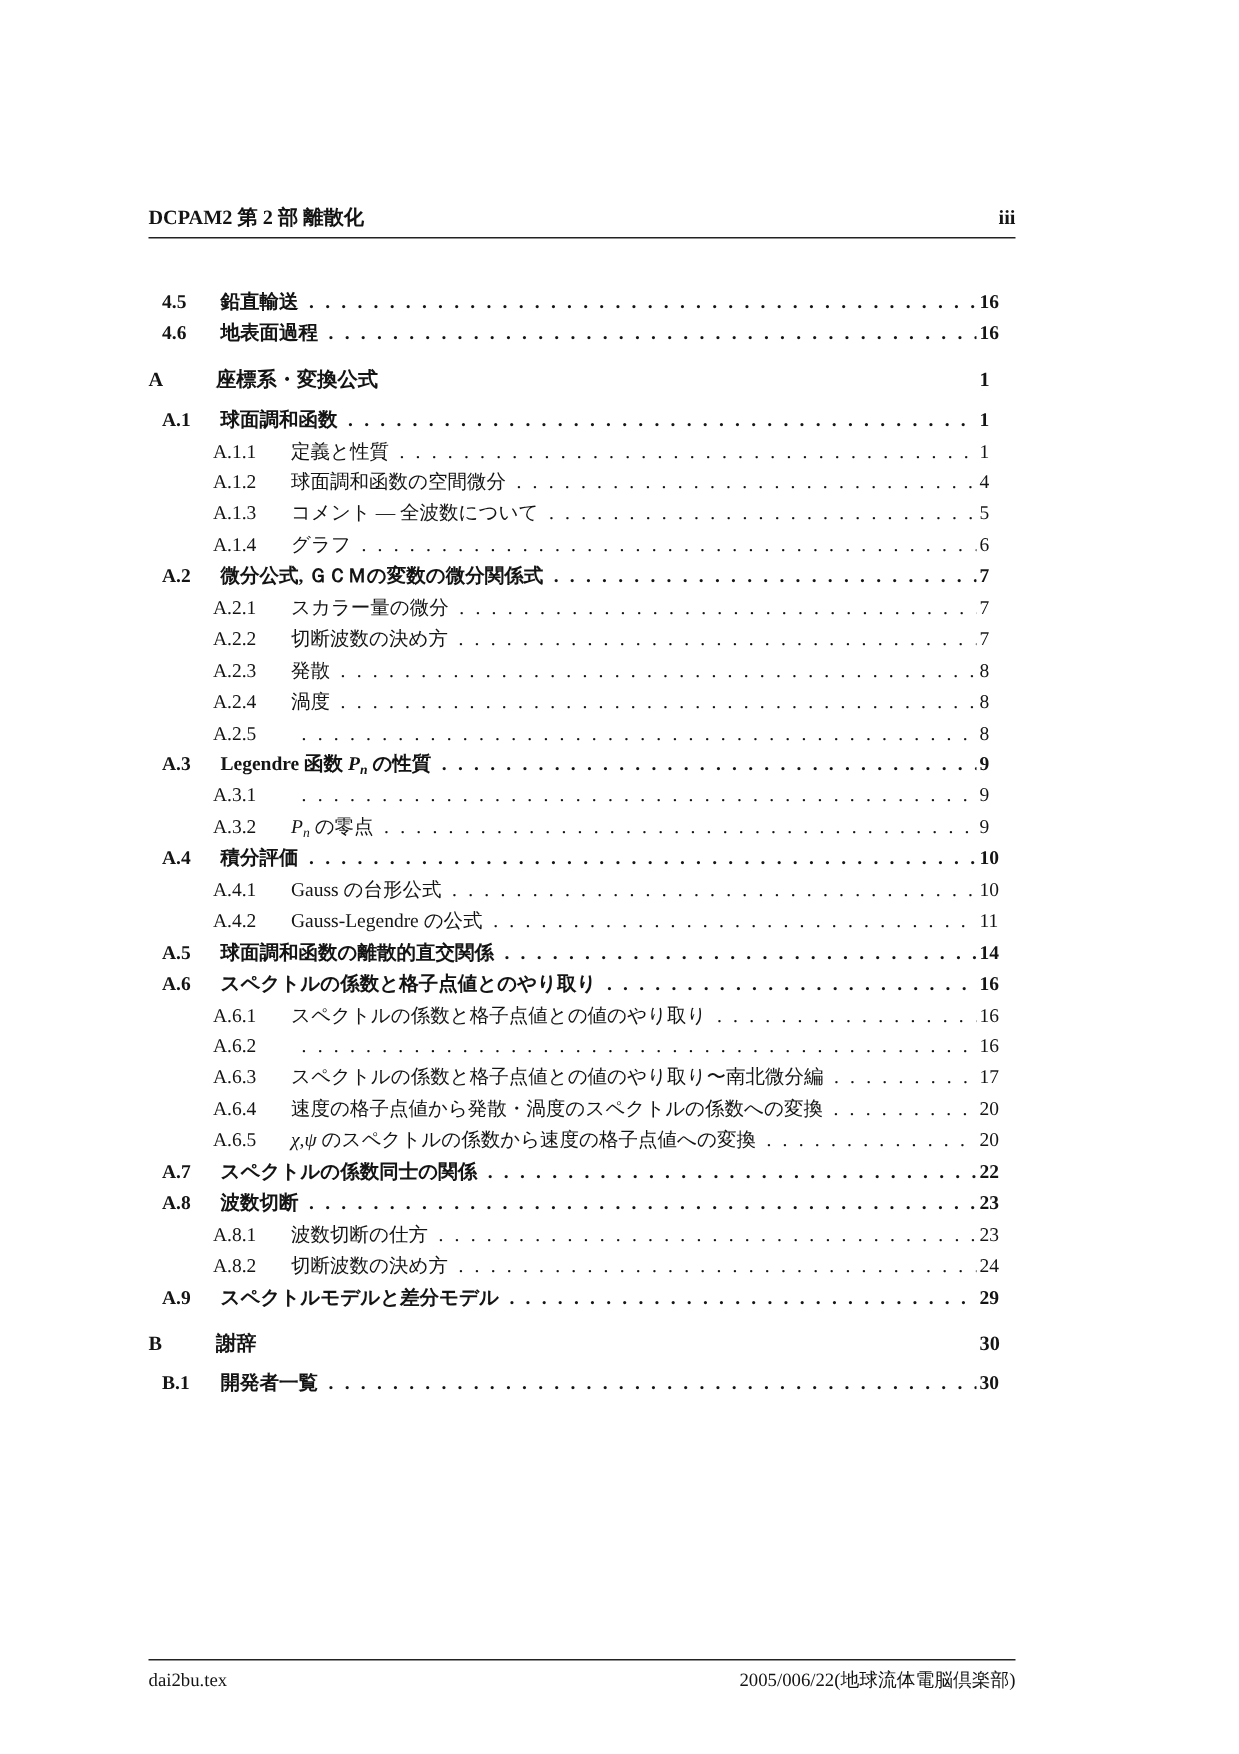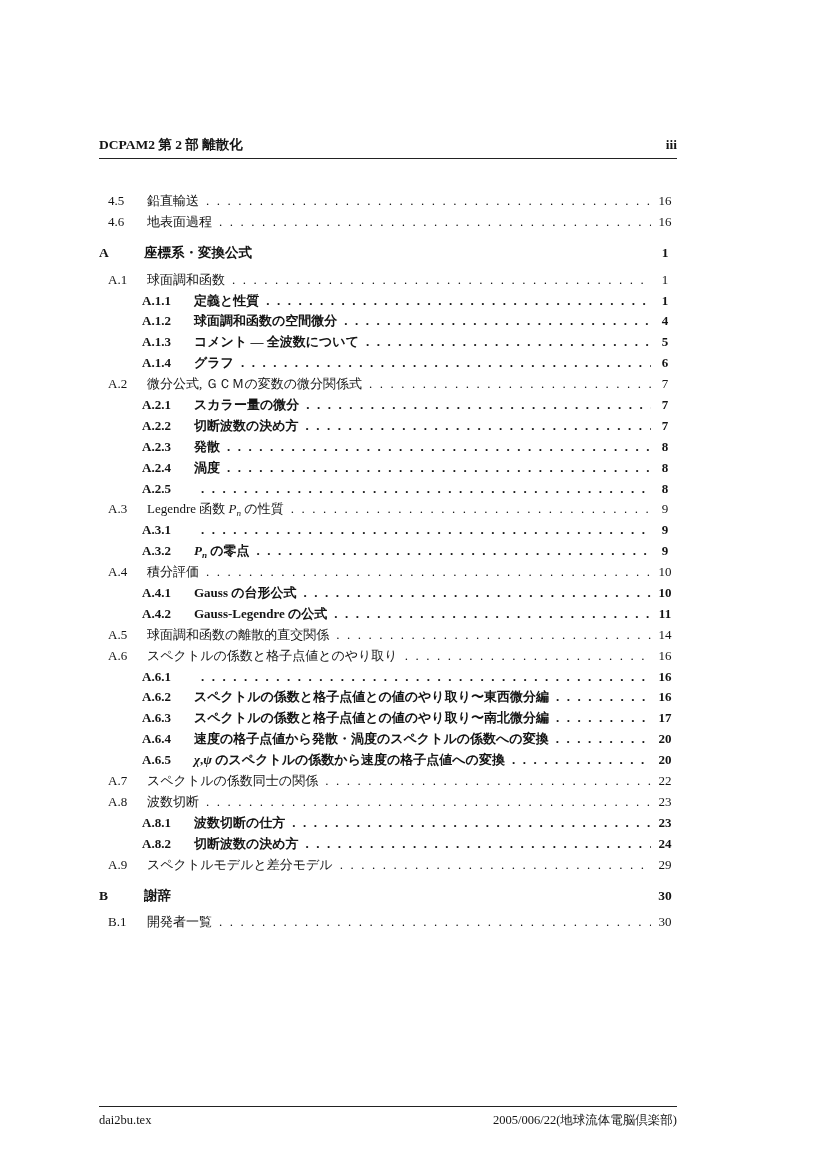--- a/index.html
+++ b/index.html
@@ -34,44 +34,44 @@
     top: 143px;
     font-size: 13px;
   }
   .toc-row {
     display: flex;
     align-items: baseline;
     height: 20.9px;
     line-height: 20.9px;
     white-space: nowrap;
   }
-  .toc-row.section { padding-left: 9px; }
+  .toc-row.section { padding-left: 9px; font-weight: bold; }
   .toc-row.section .num { width: 39px; }
-  .toc-row.subsection { padding-left: 43px; font-weight: bold; }
+  .toc-row.subsection { padding-left: 43px; }
   .toc-row.subsection .num { width: 52px; }
   .toc-row.chapter {
     font-weight: bold;
     font-size: 13.5px;
     margin-top: 10px;
     margin-bottom: 6px;
   }
   .toc-row.chapter .num { width: 45px; }
   .num { flex: none; }
   .title { flex: none; }
   .dots {
     flex: 1 1 auto;
     overflow: hidden;
     letter-spacing: 7.5px;
     padding-left: 7px;
     margin-right: 2px;
   }
   .pagenum {
     flex: none;
     min-width: 24px;
-    text-align: center;
+    text-align: left;
   }
   .footer {
     position: absolute;
     left: 99px;
     width: 578px;
     top: 1058px;
     border-top: 1px solid #222;
     padding-top: 5px;
     display: flex;
     justify-content: space-between;
@@ -223,26 +223,26 @@
         <span class="pagenum">14</span>
       </div>
       <div class="toc-row section">
         <span class="num">A.6</span>
         <span class="title">スペクトルの係数と格子点値とのやり取り</span>
         <span class="dots">................................................................................</span>
         <span class="pagenum">16</span>
       </div>
       <div class="toc-row subsection">
         <span class="num">A.6.1</span>
+        <span class="title">スペクトルの係数と格子点値との値のやり取り</span>
         <span class="dots">................................................................................</span>
         <span class="pagenum">16</span>
       </div>
       <div class="toc-row subsection">
         <span class="num">A.6.2</span>
-        <span class="title">スペクトルの係数と格子点値との値のやり取り〜東西微分編</span>
         <span class="dots">................................................................................</span>
         <span class="pagenum">16</span>
       </div>
       <div class="toc-row subsection">
         <span class="num">A.6.3</span>
         <span class="title">スペクトルの係数と格子点値との値のやり取り〜南北微分編</span>
         <span class="dots">................................................................................</span>
         <span class="pagenum">17</span>
       </div>
       <div class="toc-row subsection">

